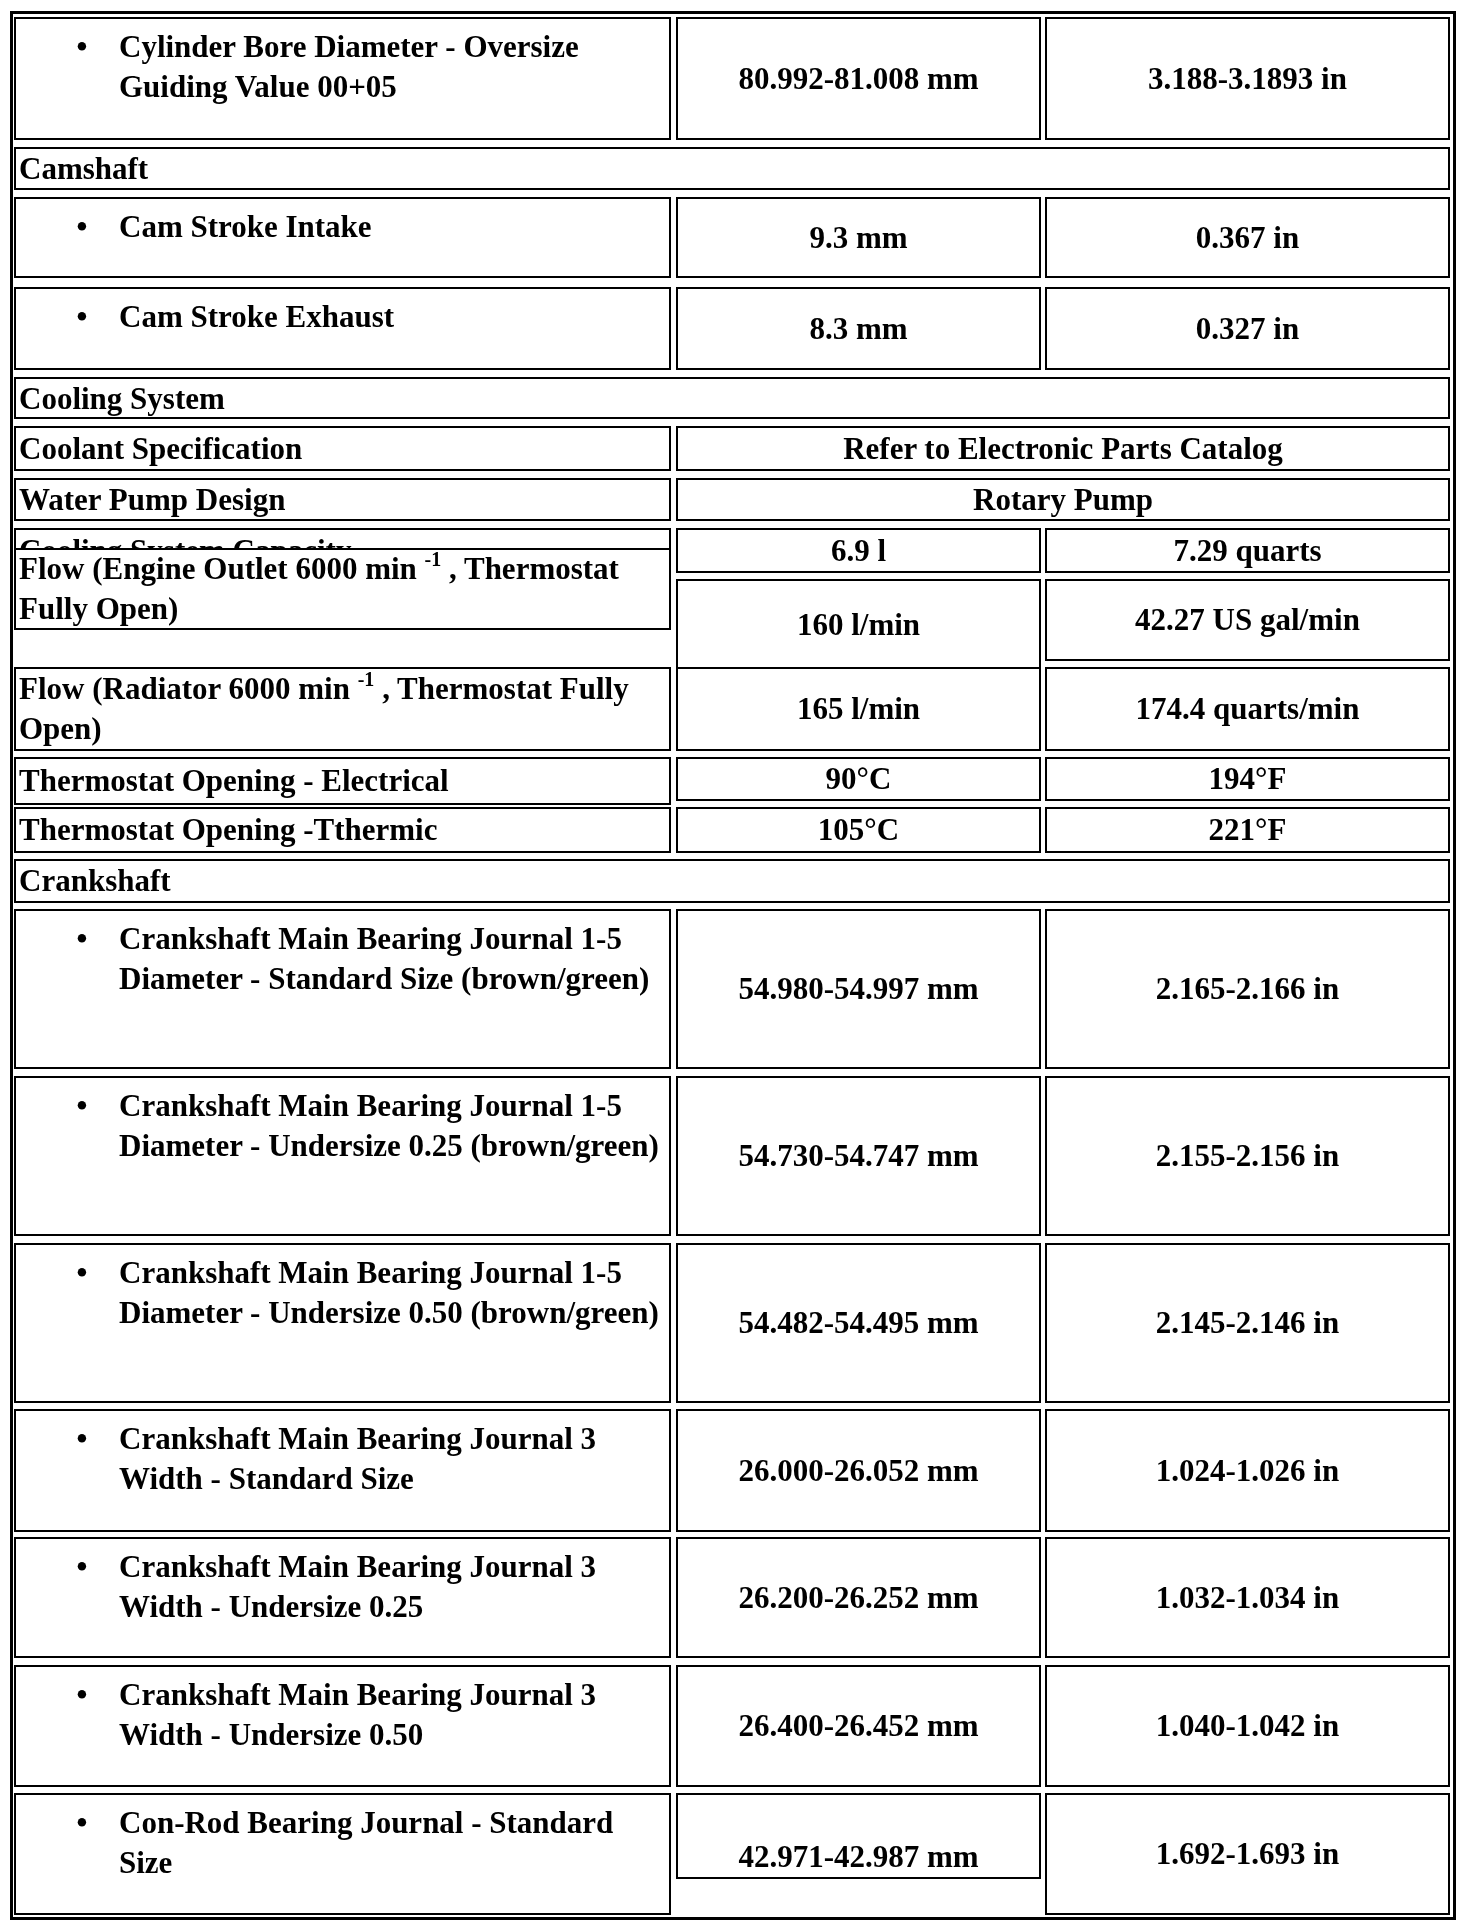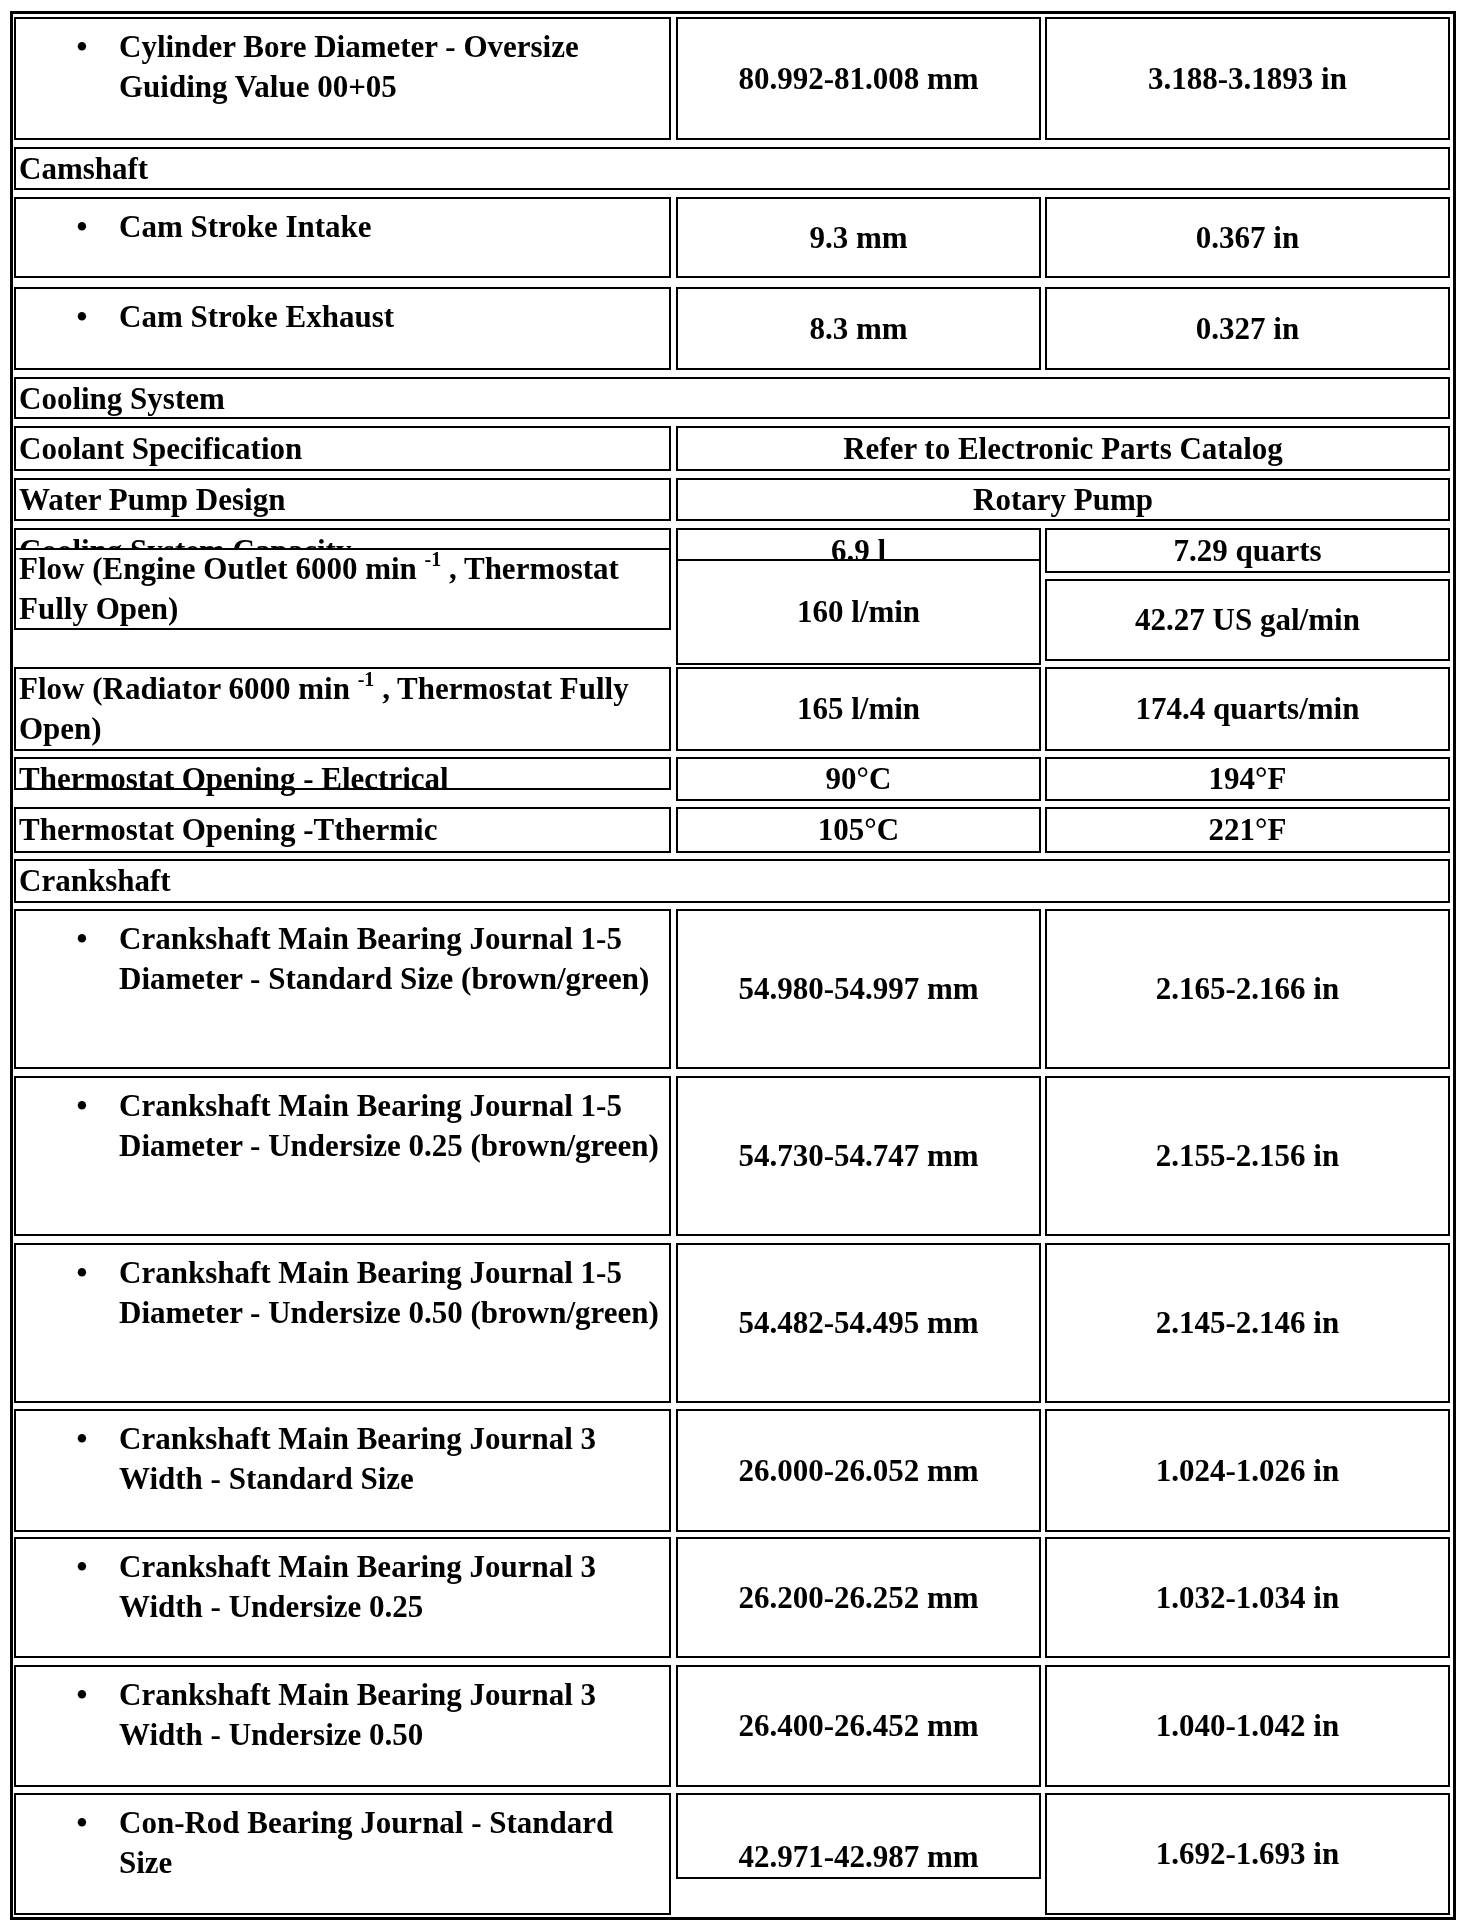--- a/index.html
+++ b/index.html
@@ -82,36 +82,36 @@
     </div>
     <div class="cell txt center" style="left: 676px; width: 365px; top: 528px; height: 45px;">
       <span>6.9 l</span>
     </div>
     <div class="cell txt center" style="left: 1045px; width: 405px; top: 528px; height: 45px;">
       <span>7.29 quarts</span>
     </div>
     <div class="cell txt label" style="left: 14px; width: 657px; top: 548px; height: 82px; display: flex; align-items: center;">
       <div><span>Flow (Engine Outlet 6000 min </span><sup>-1</sup><span> , Thermostat Fully Open)</span></div>
     </div>
-    <div class="cell txt center" style="left: 676px; width: 365px; top: 559px; height: 106px;">
+    <div class="cell txt center" style="left: 676px; width: 365px; top: 579px; height: 92px;">
       <span>160 l/min</span>
     </div>
     <div class="cell txt center" style="left: 1045px; width: 405px; top: 579px; height: 82px;">
       <span>42.27 US gal/min</span>
     </div>
     <div class="cell txt label" style="left: 14px; width: 657px; top: 667px; height: 84px; display: flex; align-items: flex-end;">
       <div><span>Flow (Radiator 6000 min </span><sup>-1</sup><span> , Thermostat Fully Open)</span></div>
     </div>
     <div class="cell txt center" style="left: 676px; width: 365px; top: 667px; height: 84px;">
       <span>165 l/min</span>
     </div>
     <div class="cell txt center" style="left: 1045px; width: 405px; top: 667px; height: 84px;">
       <span>174.4 quarts/min</span>
     </div>
-    <div class="cell txt label" style="left: 14px; width: 657px; top: 757px; height: 33px; display: flex; align-items: flex-start;">
+    <div class="cell txt label" style="left: 14px; width: 657px; top: 757px; height: 48px; display: flex; align-items: center;">
       <div>Thermostat Opening - Electrical</div>
     </div>
     <div class="cell txt center" style="left: 676px; width: 365px; top: 757px; height: 44px;">
       <span>90°C</span>
     </div>
     <div class="cell txt center" style="left: 1045px; width: 405px; top: 757px; height: 44px;">
       <span>194°F</span>
     </div>
     <div class="cell txt label" style="left: 14px; width: 657px; top: 807px; height: 46px; display: flex; align-items: center;">
       <div>Thermostat Opening -Tthermic</div>

